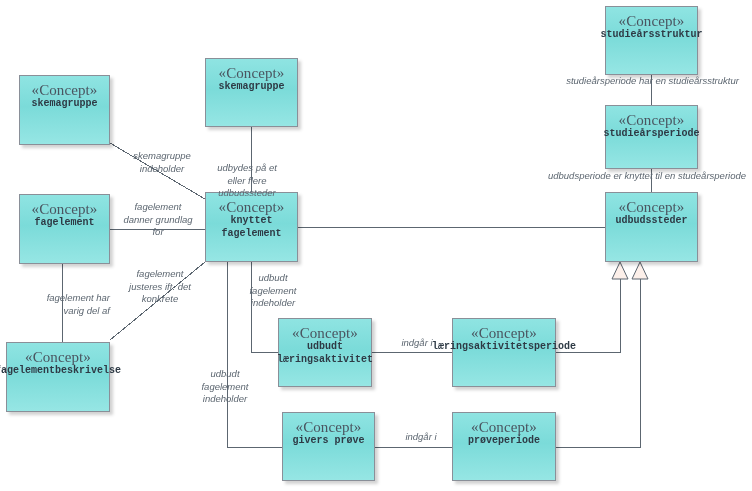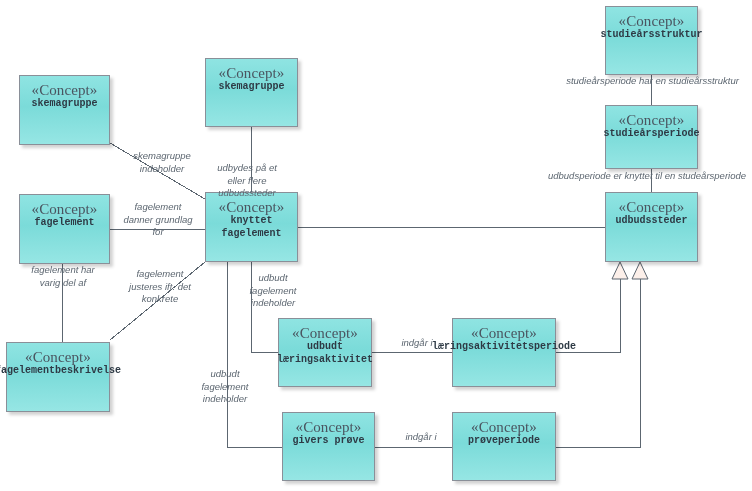--- a/index.html
+++ b/index.html
@@ -181,21 +181,21 @@
 
   <div class="edge-label" style="left:555px; top:75px; width:195px;">studieårsperiode har en studieårsstruktur</div>
 
   <div class="edge-label" style="left:545px; top:170px; width:204px;">udbudsperiode er knyttet til en studeårsperiode</div>
 
   <div class="edge-label" style="left:112px; top:201px; width:92px;">fagelement
 danner grundlag
 for</div>
 
 
-  <div class="edge-label" style="left:16px; top:264px; width:94px;">fagelement har
+  <div class="edge-label" style="left:16px; top:292px; width:94px;text-align:right;">fagelement har
 varig del af</div>
 
   <div class="edge-label" style="left:116px; top:268px; width:88px;">fagelement
 justeres ift. det
 konkrete</div>
 
   <div class="edge-label" style="left:238px; top:272px; width:70px;">udbudt
 fagelement
 indeholder</div>
 

